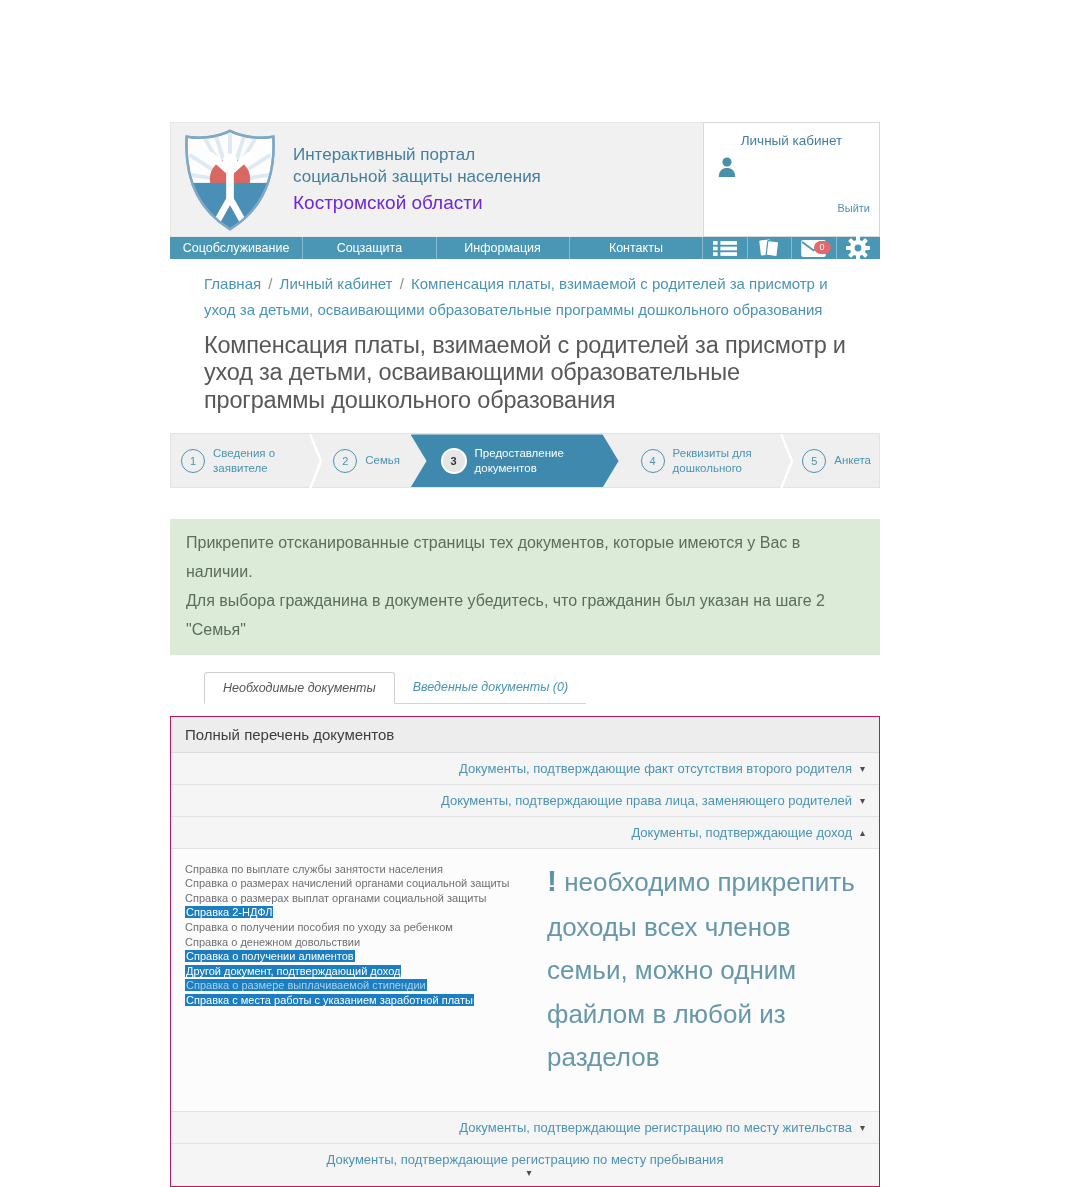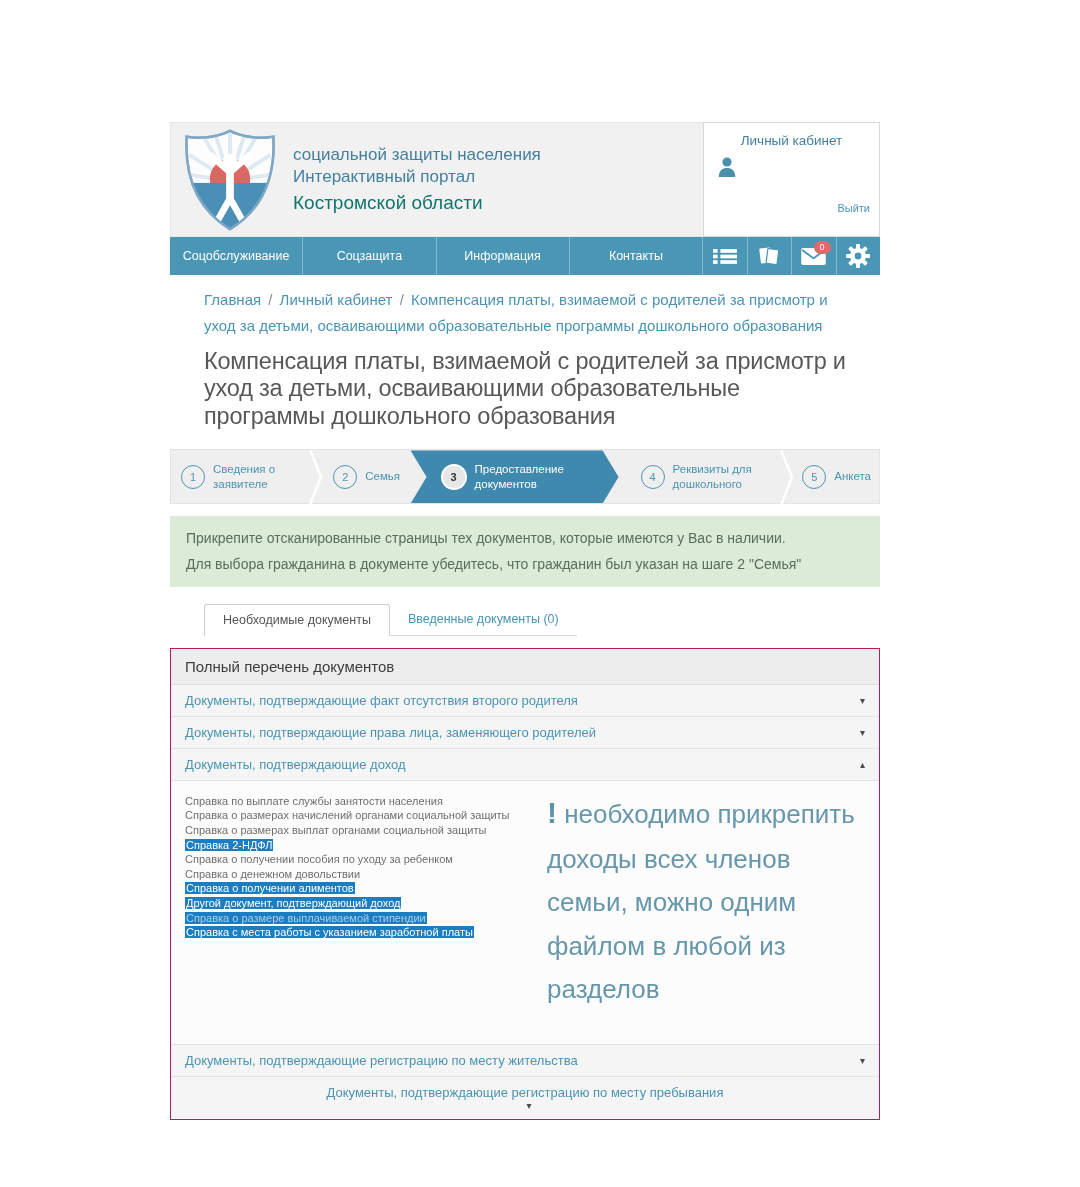--- a/index.html
+++ b/index.html
@@ -7,28 +7,28 @@
         font-family:"Liberation Sans","DejaVu Sans",sans-serif;}
   .content{position:absolute;left:170px;top:122px;width:710px;}
 
   
   .header{display:flex;height:115px;}
   .header-left{flex:1;background:#f1f1f1;border:1px solid #e7e7e7;border-right:none;
                display:flex;align-items:center;padding-left:10px;box-sizing:border-box;}
   .logo{width:98px;height:104px;flex:none;}
   .brand-text{margin-left:14px;}
   .brand-line{font-size:17px;color:#43809f;line-height:1.3;}
-  .brand-line.region{font-size:19px;color:#0f766e;margin-top:3px;}
+  .brand-line.region{font-size:19px;color:#6d28d9;margin-top:3px;}
   .account{width:177px;flex:none;background:#fff;border:1px solid #d9d9d9;position:relative;box-sizing:border-box;}
   .account-title{text-align:center;margin-top:10px;font-size:13.5px;color:#43809f;cursor:pointer;}
   .account-user{position:absolute;left:12px;top:32px;width:22px;height:24px;}
   .logout{position:absolute;right:9px;bottom:22px;font-size:11px;color:#4a94b3;cursor:pointer;}
 
   
-  .nav{display:flex;height:38px;background:#4a96b5;}
+  .nav{display:flex;height:22px;background:#4a96b5;}
   .nav-menu{display:flex;width:533px;flex:none;}
   .nav-item{flex:1;display:flex;align-items:center;justify-content:center;color:#fff;
             font-size:12.5px;border-right:1px solid rgba(255,255,255,.35);cursor:pointer;}
   .nav-icons{display:flex;flex:1;}
   .icon-cell{flex:1;display:flex;align-items:center;justify-content:center;position:relative;
              border-right:1px solid rgba(255,255,255,.35);cursor:pointer;}
   .icon-cell:last-child{border-right:none;}
   .badge{position:absolute;top:4px;right:5px;min-width:13px;height:13px;border-radius:8px;
          background:#e2696b;color:#fff;font-size:9px;line-height:13px;text-align:center;padding:0 2px;}
 
@@ -50,36 +50,36 @@
   .w-s2{flex:1.2;justify-content:center;}
   .w-s4{flex:2.2;padding-left:22px;}
   .w-s5{flex:1.0;justify-content:center;}
   .step.active{flex:none;width:208px;background:#3e89ad;padding:0 26px 0 30px;
                clip-path:polygon(0 0,calc(100% - 16px) 0,100% 50%,calc(100% - 16px) 100%,0 100%,16px 50%);}
   .step.active .step-circle{background:#e6e6e6;border:2px solid #fff;color:#333;font-weight:bold;}
   .step.active .step-label{color:#fff;}
   .wsep{flex:none;align-self:stretch;}
 
   
-  .notice{margin-top:12px;background:#dcead8;padding:10px 16px;font-size:14px;
+  .notice{margin-top:31px;background:#dcead8;padding:10px 16px;font-size:16px;
           line-height:1.8;color:#5a6e5c;}
 
   
   .tabs{margin:17px 0 0 34px;display:flex;width:fit-content;border-bottom:1px solid #d5d5d5;}
-  .tab{padding:8px 18px;font-size:12.5px;cursor:pointer;}
+  .tab{padding:8px 18px;font-size:12.5px;cursor:pointer;font-style:italic;}
   .tab.active{background:#fff;border:1px solid #cfcfcf;border-bottom:1px solid #fff;
               margin-bottom:-1px;border-radius:3px 3px 0 0;color:#555;}
   .tab.inactive{color:#4a94b3;}
 
   
   .panel{margin-top:12px;border:1px solid #be185d;background:#fff;}
   .panel-header{background:#ededed;padding:9px 14px;font-size:15px;color:#3d3d3d;
                 border-bottom:1px solid #dcdcdc;}
   .acc{background:#f5f5f5;padding:8px 14px;font-size:13px;color:#4a94b3;
-       border-bottom:1px solid #e2e2e2;display:flex;justify-content:space-between;
+       border-bottom:1px solid #e2e2e2;display:flex;justify-content:flex-end;
        align-items:center;cursor:pointer;}
   .acc:last-child{border-bottom:none;flex-direction:column;}
   .caret{color:#4d4d4d;font-size:10px;flex:none;margin-left:8px;}
   .acc-content{display:flex;padding:13px 14px 32px 14px;background:#fcfcfc;
                border-bottom:1px solid #e2e2e2;}
   .doc-list{width:348px;flex:none;font-size:11px;line-height:14.6px;color:#6e6f71;}
   .doc-item{white-space:nowrap;}
   .doc-item .hl{background:#1b7ec2;color:#fff;padding:0 1px;}
   .doc-item.dim .hl{color:#a9cfe9;}
   .annotation{flex:1;padding-left:14px;font-size:26px;line-height:1.67;color:#6697ab;margin-top:-6px;}
@@ -117,22 +117,22 @@
             <g stroke="#fff" stroke-linecap="round" fill="none">
               <path d="M31,29 L50,46 L69,29" stroke-width="7"></path>
               <path d="M50,44 L50,76" stroke-width="8"></path>
               <path d="M36,98 L50,73 L64,98" stroke-width="7"></path>
             </g>
             <circle cx="50" cy="34" r="7.5" fill="#fff"></circle>
           </g>
           <path d="M50,3 C62,9 80,12 95,9 C97,45 88,82 50,105 C12,82 3,45 5,9 C20,12 38,9 50,3 Z" fill="none" stroke="#7fa8c6" stroke-width="2.5"></path>
         </svg>
         <div class="brand-text">
+          <div class="brand-line">Интерактивный портал</div>
           <div class="brand-line">социальной защиты населения</div>
-          <div class="brand-line">Интерактивный портал</div>
           <div class="brand-line region">Костромской области</div>
         </div>
       </div>
       <div class="account">
         <div class="account-title">Личный кабинет</div>
         <svg class="account-user" viewBox="0 0 24 24">
           <circle cx="12" cy="6.5" r="5" fill="#4a90ad"></circle>
           <path d="M3,23 C3,15.5 7.5,13 12,13 C16.5,13 21,15.5 21,23 Z" fill="#4a90ad"></path>
         </svg>
         <div class="logout">Выйти</div>

